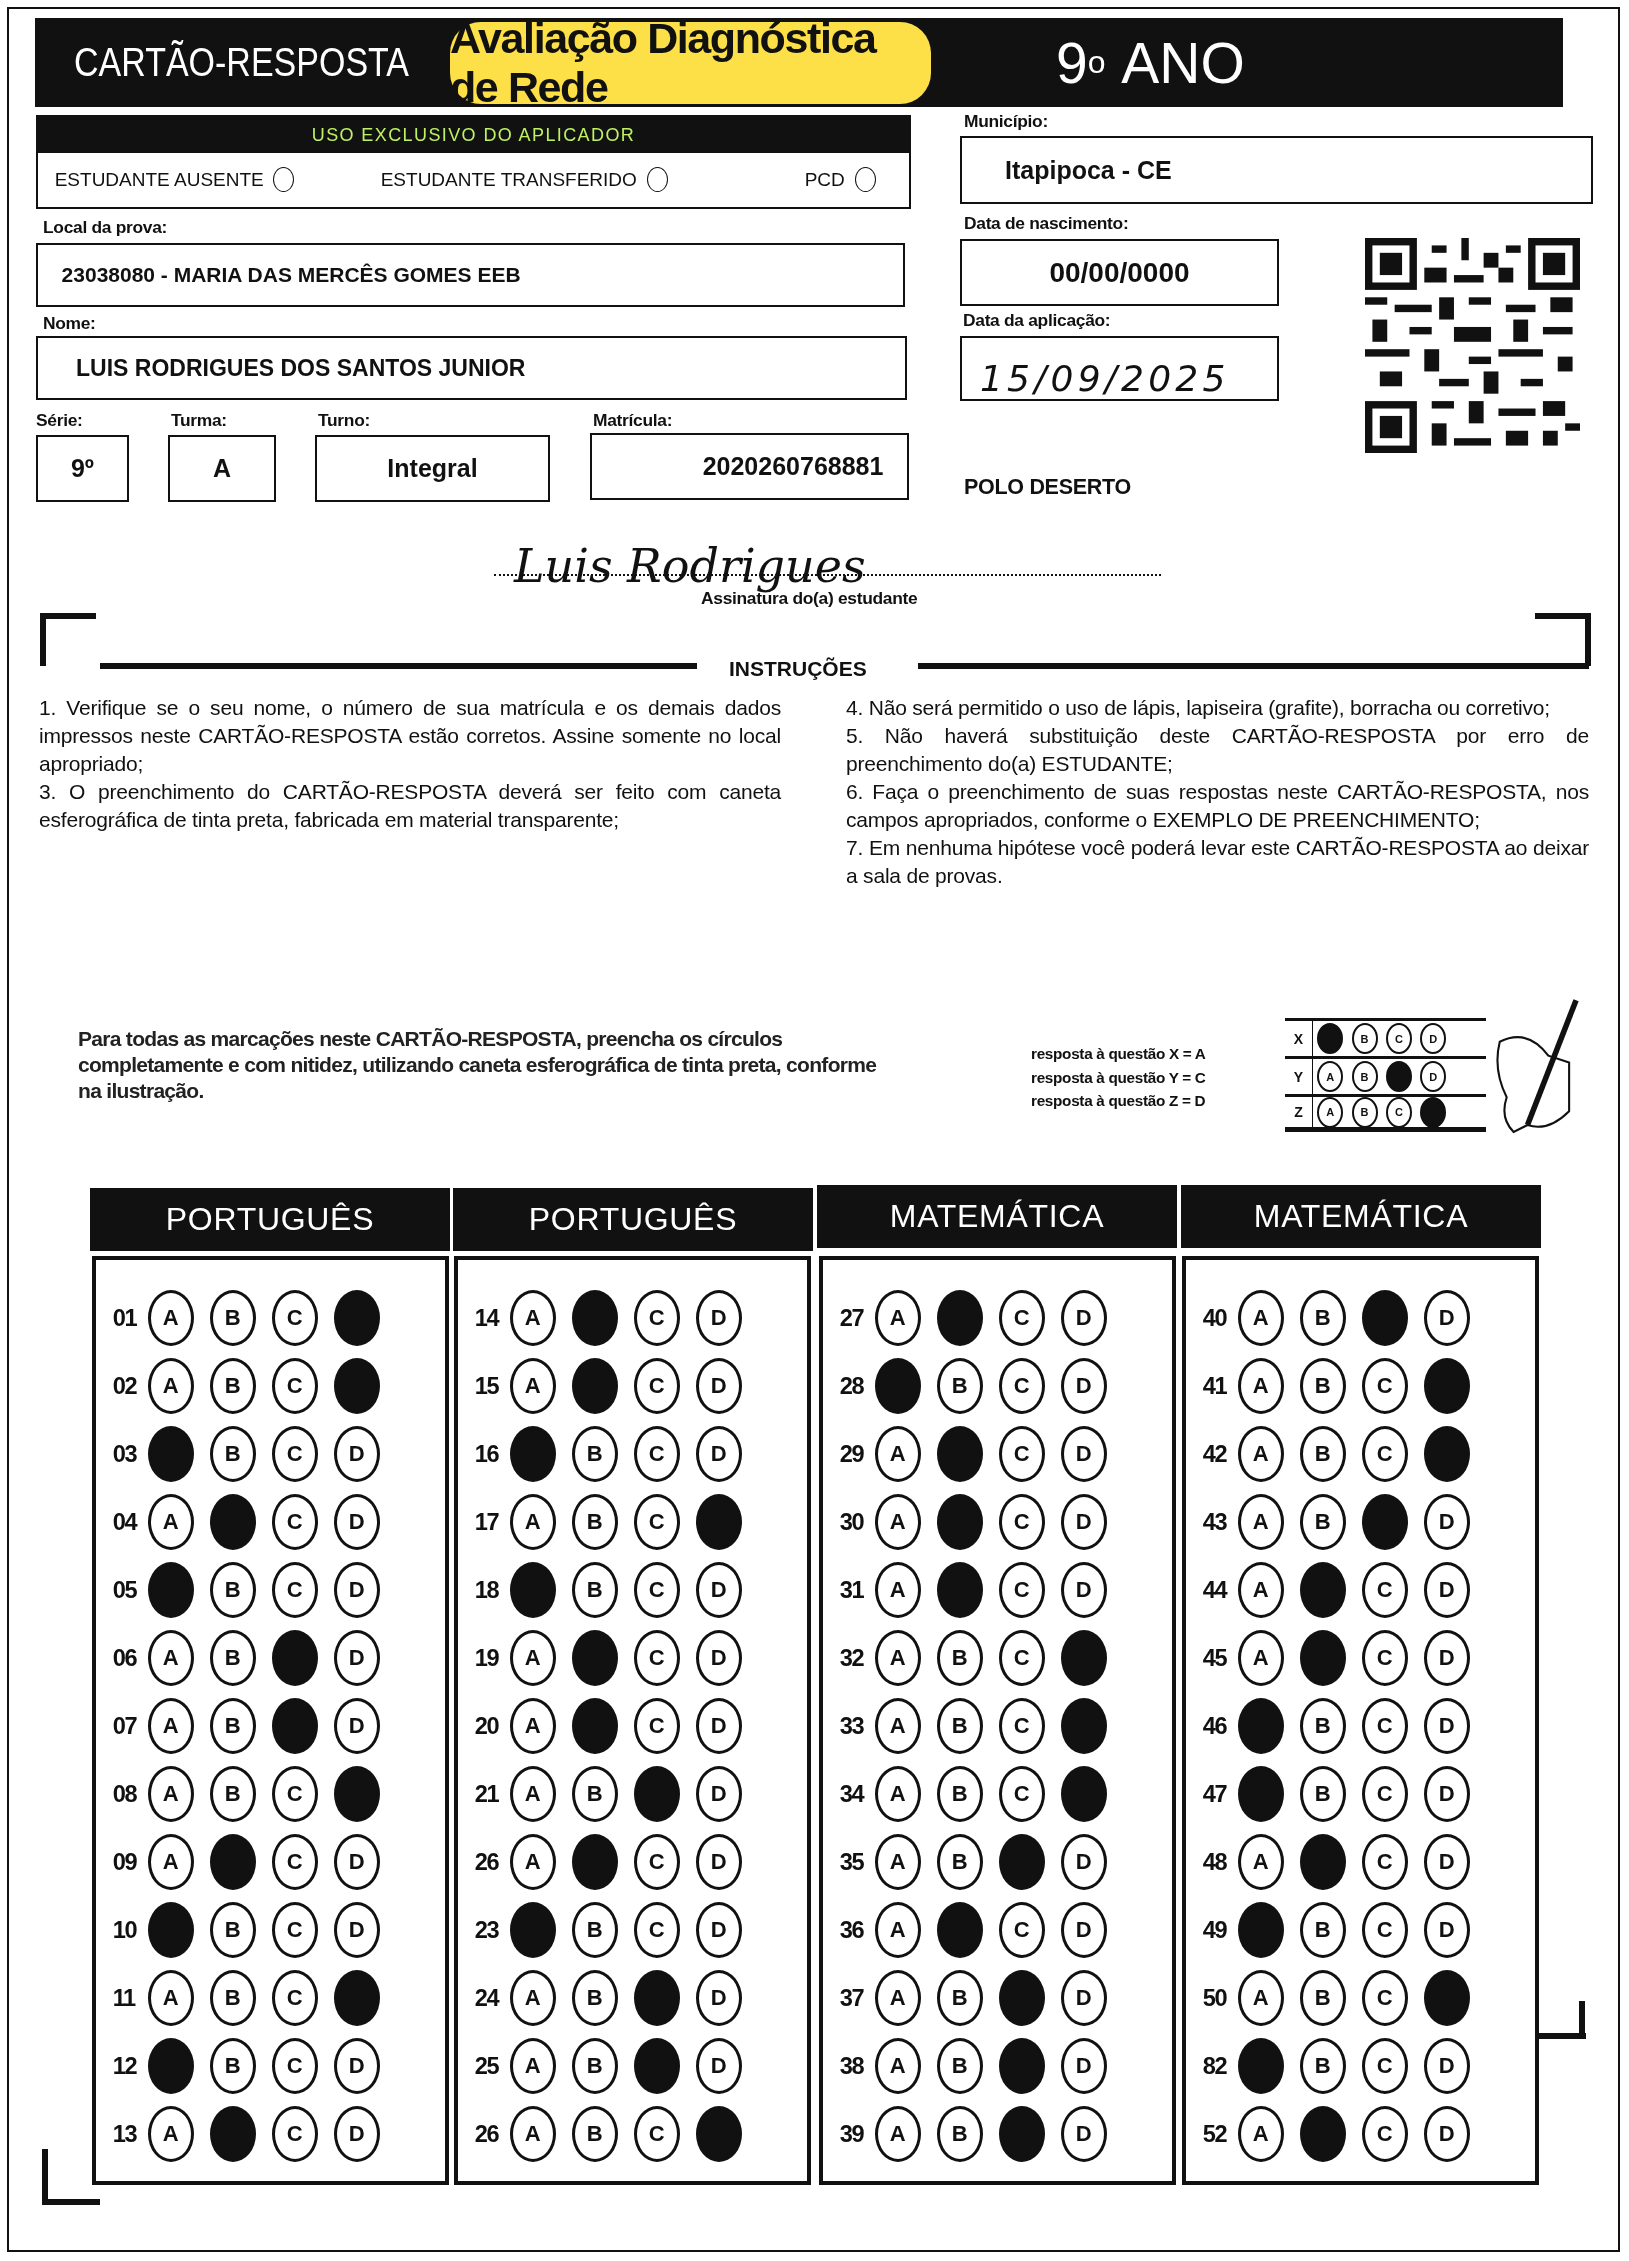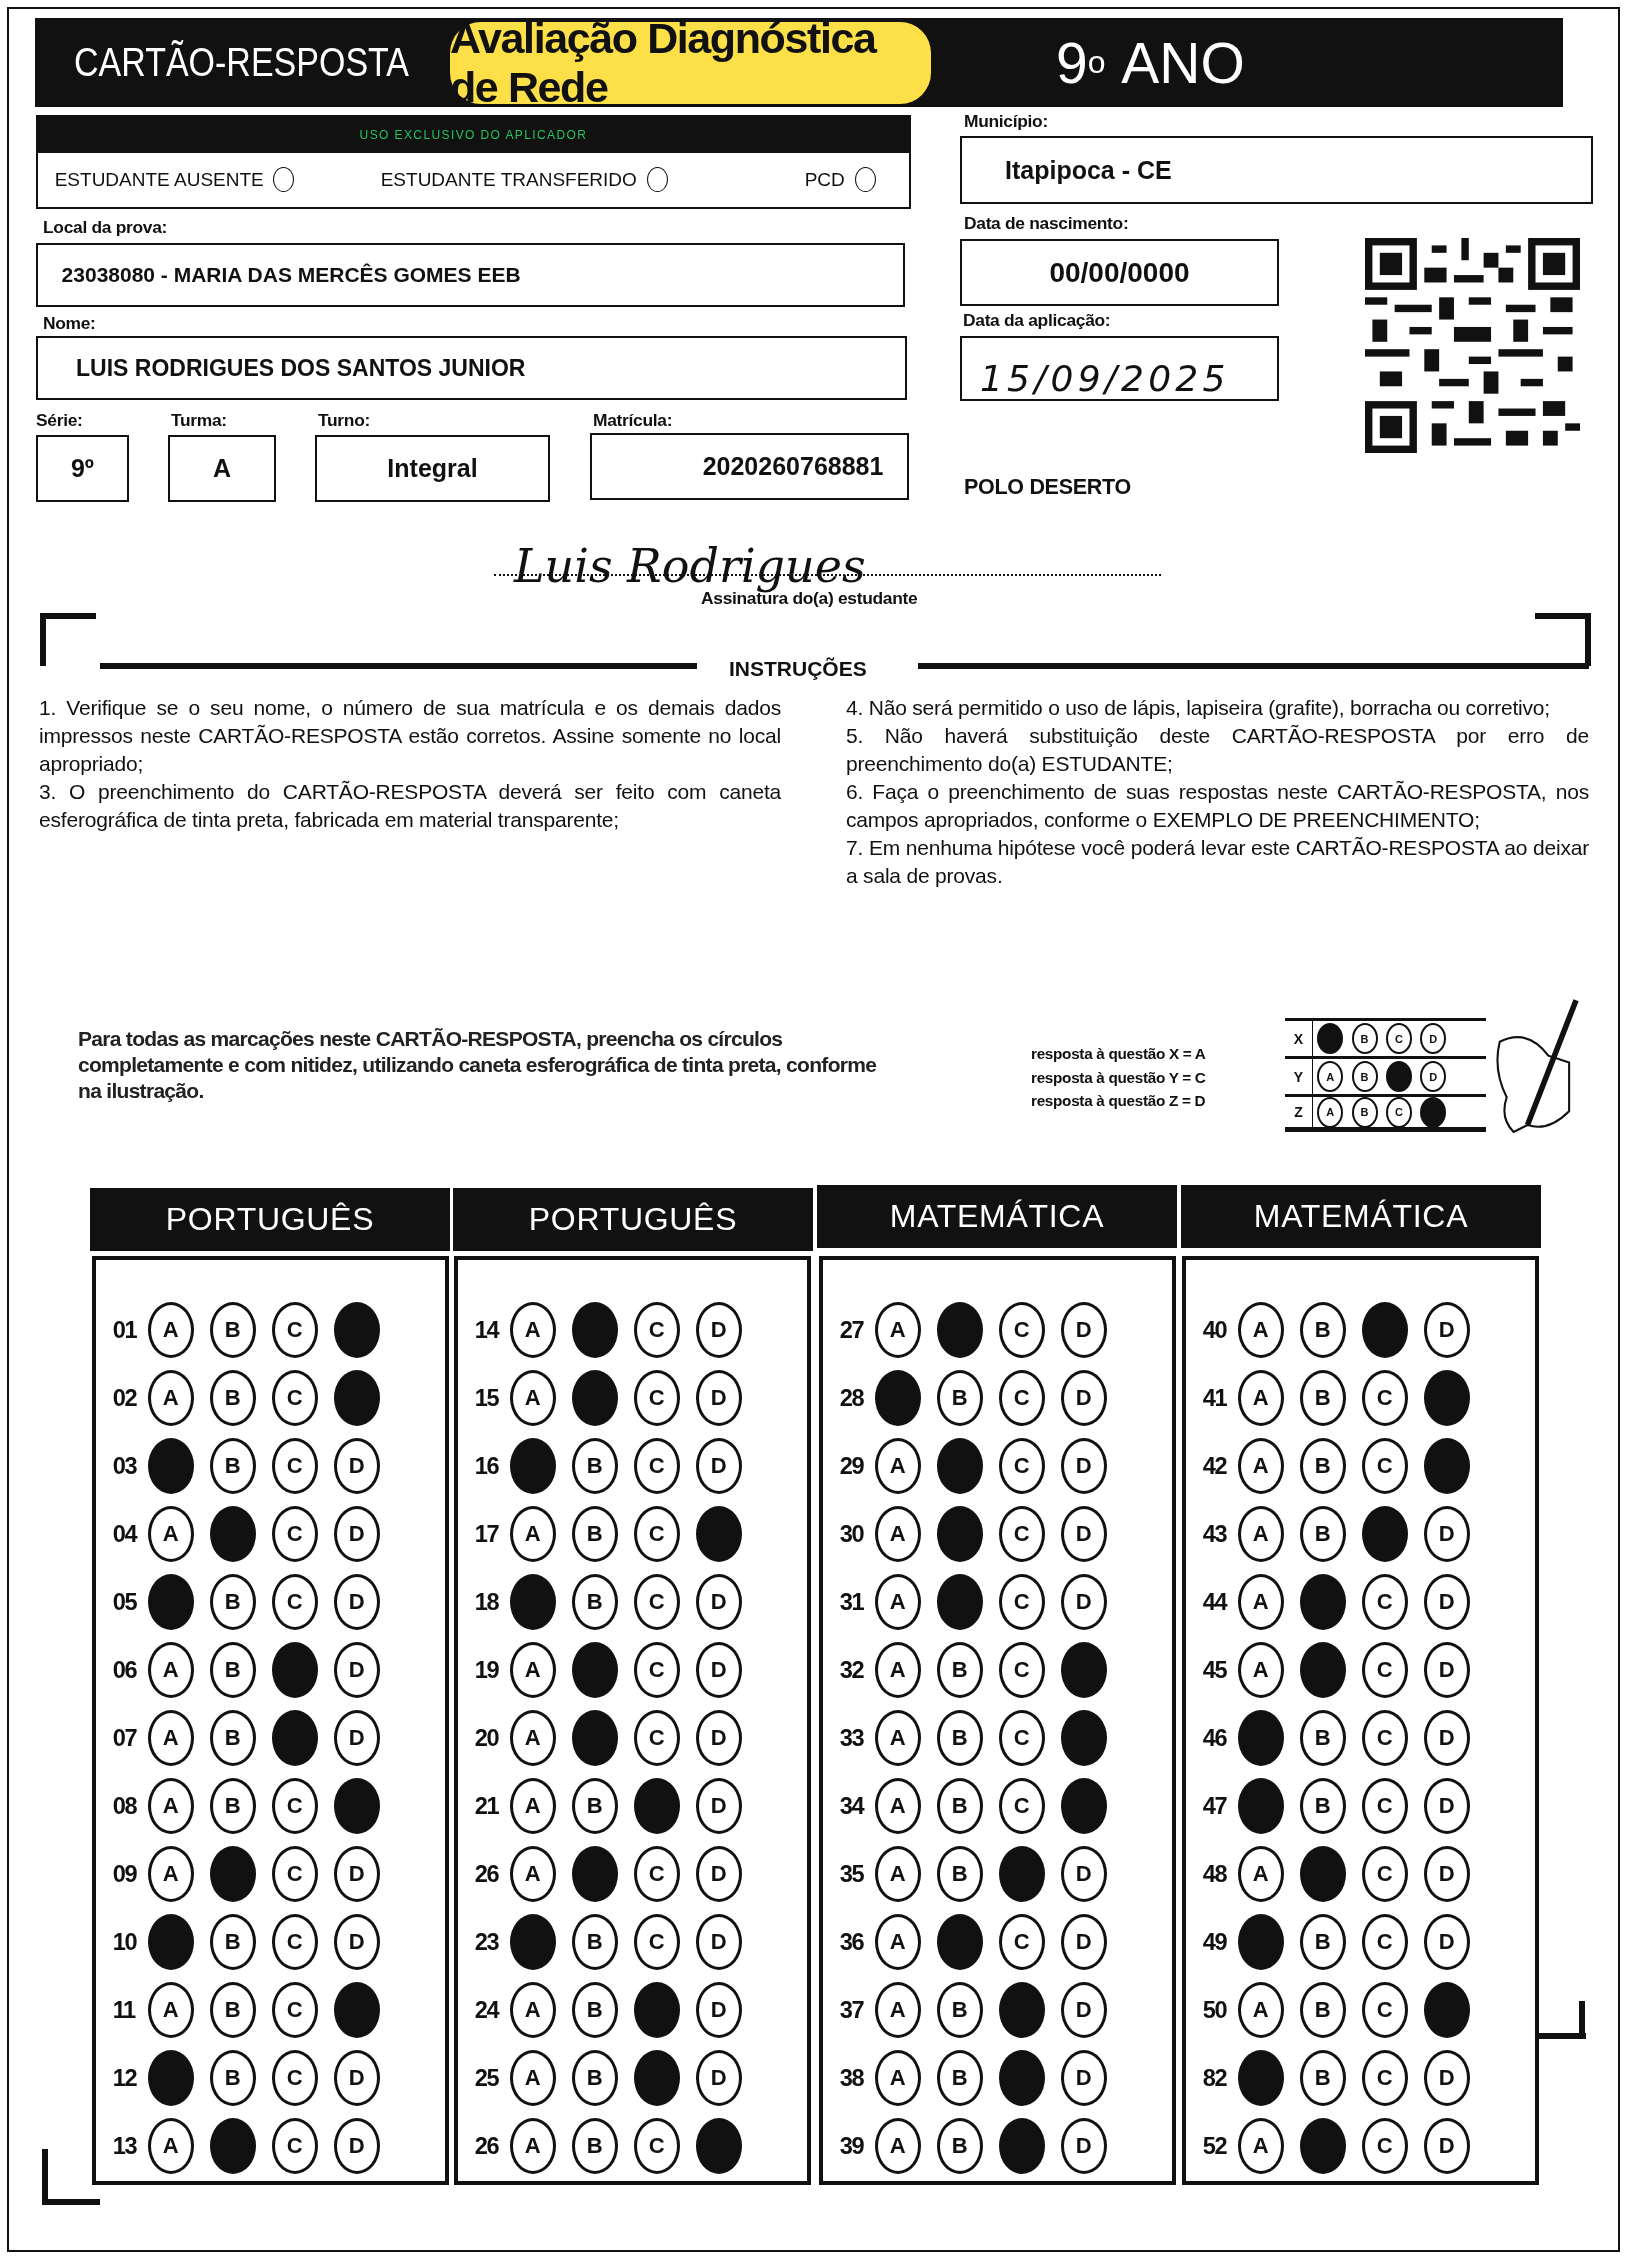--- a/index.html
+++ b/index.html
@@ -9,21 +9,21 @@
 
   
   .hdr { position: absolute; left: 35px; top: 18px; width: 1528px; height: 89px; background: #111; }
   .hdr-left { position: absolute; left: 0; top: 0; width: 413px; height: 89px; color: #fff; font-size: 40px; display: flex; align-items: center; justify-content: center; font-family: "Liberation Sans", sans-serif; transform: scaleX(0.85); }
   .hdr-mid { position: absolute; left: 415px; top: 4.2px; width: 481px; height: 82px; background: #fde047; color: #111; font-size: 43px; font-weight: bold; display: flex; align-items: center; justify-content: center; letter-spacing: -1.4px; border-radius: 31px; }
   .hdr-right { position: absolute; left: 1021px; top: 0; height: 89px; color: #fff; font-size: 57px; display: flex; align-items: center; }
   .hdr-right sup { font-size: 32px; vertical-align: 21px; }
 
   
   .uso { position: absolute; left: 36px; top: 115px; width: 875px; height: 94px; border: 2.8px solid #111; }
-  .uso-bar { height: 36px; background: #111; color: #22c55e; font-size: 12px; letter-spacing: 1.4px; display: flex; align-items: center; justify-content: center; }
+  .uso-bar { height: 36px; background: #111; color: #bef264; font-size: 18px; letter-spacing: 1.4px; display: flex; align-items: center; justify-content: center; }
   .uso-row { display: flex; align-items: center; height: 53px; padding: 0 16.7px; font-size: 19px; }
   .uso-item { display: flex; align-items: center; gap: 9.7px; }
   .radio { width: 21px; height: 25px; border: 1.4px solid #111; border-radius: 50%; display: inline-block; }
 
   .lbl { position: absolute; font-size: 17.4px; font-weight: bold; letter-spacing: -0.3px; }
   .box { position: absolute; border: 2.8px solid #111; display: flex; align-items: center; font-weight: bold; }
 
   .qr { position: absolute; left: 1365px; top: 235px; width: 215px; height: 221px; }
 
   
@@ -43,21 +43,21 @@
   .ex-answers { position: absolute; left: 1031px; top: 1042px; font-size: 15.3px; font-weight: bold; line-height: 23.6px; letter-spacing: -0.3px; }
   .ex-grid { position: absolute; left: 1285px; top: 1018px; width: 201px; }
   .ex-row { display: flex; align-items: center; height: 38px; border-top: 3.5px solid #111; }
   .ex-row:last-child { border-bottom: 5.6px solid #111; }
   .ex-row .q { width: 28px; text-align: center; font-size: 14px; font-weight: bold; border-right: 1.4px solid #111; height: 100%; display:flex; align-items:center; justify-content:center; }
   .ex-b { width: 26px; height: 31px; margin: 0 4.2px; border: 2.1px solid #111; border-radius: 50%; font-size: 11px; font-weight: bold; display: flex; align-items: center; justify-content: center; }
   .ex-b.f { background: #111; }
 
   
   .subj-head { position: absolute; height: 63px; background: #111; color: #fff; font-size: 32px; display: flex; align-items: center; justify-content: center; letter-spacing: 0.7px; }
-  .subj-box { position: absolute; border: 4.2px solid #111; padding-top: 36px; }
+  .subj-box { position: absolute; border: 4.2px solid #111; padding-top: 24px; }
   .q-row { display: flex; align-items: center; height: 68px; padding-left: 16.7px; }
   .q-num { width: 35px; font-size: 23.6px; font-weight: bold; letter-spacing: -1.4px; }
   .bub { width: 46px; height: 56px; border: 3.5px solid #111; border-radius: 50%; margin-right: 16px; display: flex; align-items: center; justify-content: center; font-size: 22px; font-weight: bold; }
   .bub.filled { background: #111; color: #111; }
 </style>
 </head>
 <body>
 
 <div class="page-border"></div>
 

